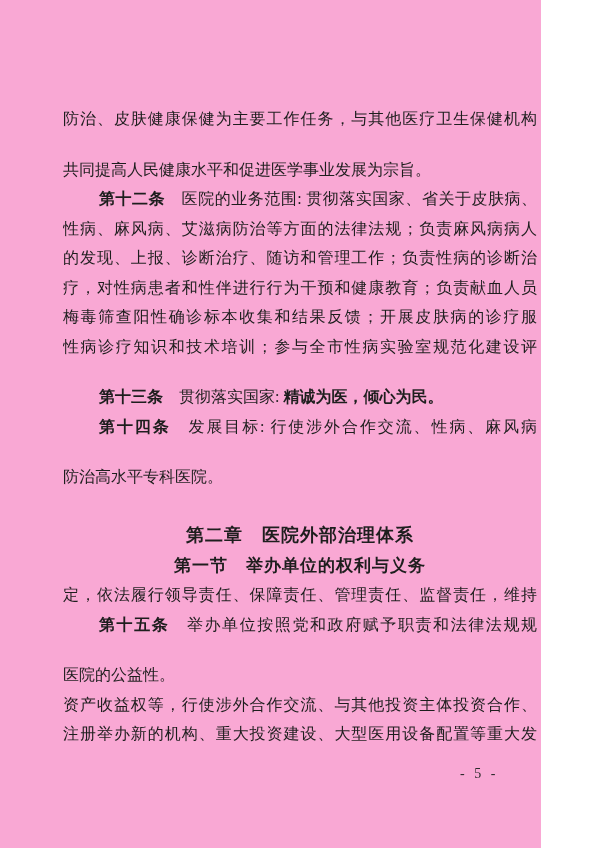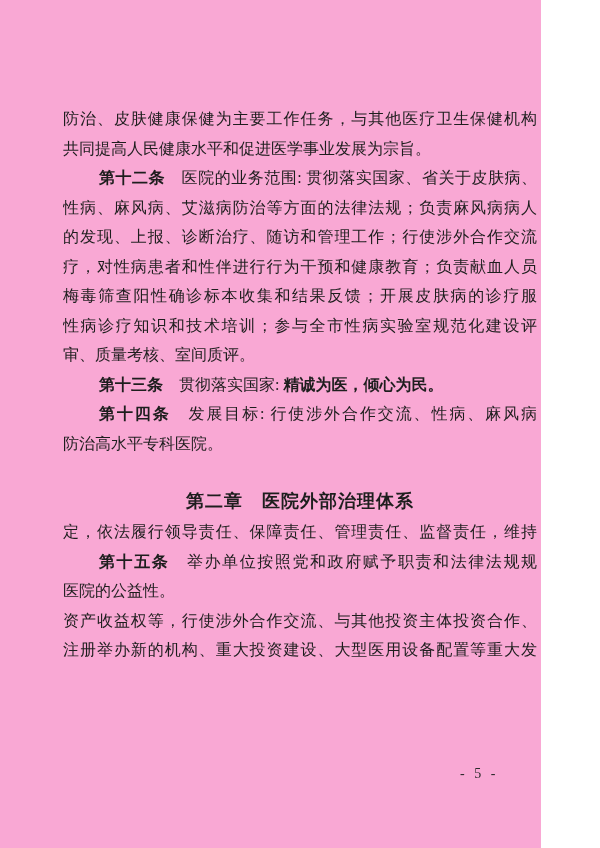--- a/index.html
+++ b/index.html
@@ -29,33 +29,34 @@
     font-size: 16px;
     overflow: hidden;
     text-align: justify;
     white-space: normal;
   }
   .body-full, .indent-full {
     text-align-last: justify;
   }
   .body-end, .indent-end {
     text-align-last: left;
+    margin-top: 21px;
   }
   .indent-full, .indent-end {
     padding-left: 36px;
   }
   .spacer {
     height: 29.5px;
   }
   .heading-chapter {
     text-align: center;
     text-align-last: center;
     font-weight: bold;
     font-size: 18px;
-    font-family: Liberation Mono, monospace;
+    font-family: Liberation Serif, serif;
     letter-spacing: 1px;
   }
   .heading-section {
     text-align: center;
     text-align-last: center;
     font-weight: bold;
     font-size: 17px;
     font-family: "Liberation Serif", serif;
     letter-spacing: 1px;
   }
@@ -74,30 +75,30 @@
 </style>
 </head>
 <body>
 
 <div class="page">
   <div class="content">
       <div class="line body-full"><span>防治、皮肤健康保健为主要工作任务，与其他医疗卫生保健机构</span></div>
       <div class="line body-end"><span>共同提高人民健康水平和促进医学事业发展为宗旨。</span></div>
       <div class="line indent-full"><span class="b">第十二条</span><span>　医院的业务范围: 贯彻落实国家、省关于皮肤病、</span></div>
       <div class="line body-full"><span>性病、麻风病、艾滋病防治等方面的法律法规；负责麻风病病人</span></div>
-      <div class="line body-full"><span>的发现、上报、诊断治疗、随访和管理工作；行使涉外合作交流</span></div>
+      <div class="line body-full"><span>的发现、上报、诊断治疗、随访和管理工作；负责性病的诊断治</span></div>
       <div class="line body-full"><span>疗，对性病患者和性伴进行行为干预和健康教育；负责献血人员</span></div>
       <div class="line body-full"><span>梅毒筛查阳性确诊标本收集和结果反馈；开展皮肤病的诊疗服</span></div>
       <div class="line body-full"><span>性病诊疗知识和技术培训；参与全市性病实验室规范化建设评</span></div>
-      <div class="line body-end"><span>审、质量考核、室间质评。</span></div>
       <div class="line indent-end"><span class="b">第十三条</span><span>　贯彻落实国家: </span><span class="b">精诚为医，倾心为民。</span></div>
       <div class="line indent-full"><span class="b">第十四条</span><span>　发展目标: 行使涉外合作交流、性病、麻风病</span></div>
       <div class="line body-end"><span>防治高水平专科医院。</span></div>
       <div class="line spacer"></div>
       <div class="line heading-chapter"><span>第二章　医院外部治理体系</span></div>
+      <div class="line heading-section"><span>第一节　举办单位的权利与义务</span></div>
       <div class="line body-full"><span>定，依法履行领导责任、保障责任、管理责任、监督责任，维持</span></div>
       <div class="line indent-full"><span class="b">第十五条</span><span>　举办单位按照党和政府赋予职责和法律法规规</span></div>
       <div class="line body-end"><span>医院的公益性。</span></div>
       <div class="line body-full"><span>资产收益权等，行使涉外合作交流、与其他投资主体投资合作、</span></div>
       <div class="line body-full"><span>注册举办新的机构、重大投资建设、大型医用设备配置等重大发</span></div>
     </div>
   <div class="page-number">- 5 -</div>
 </div>
 
 </body></html>

